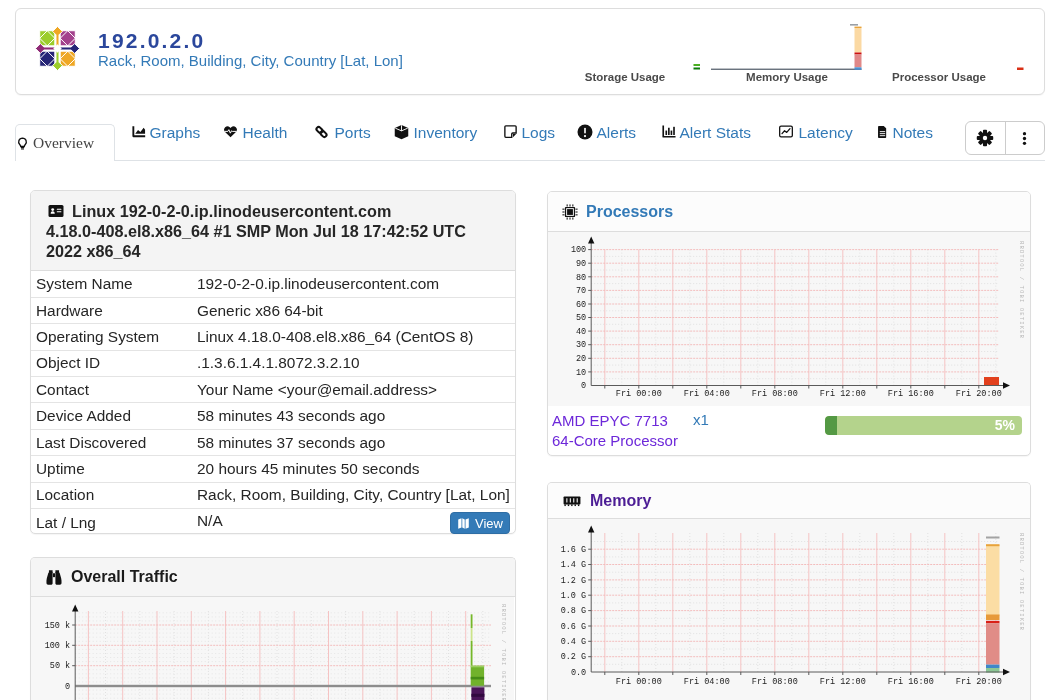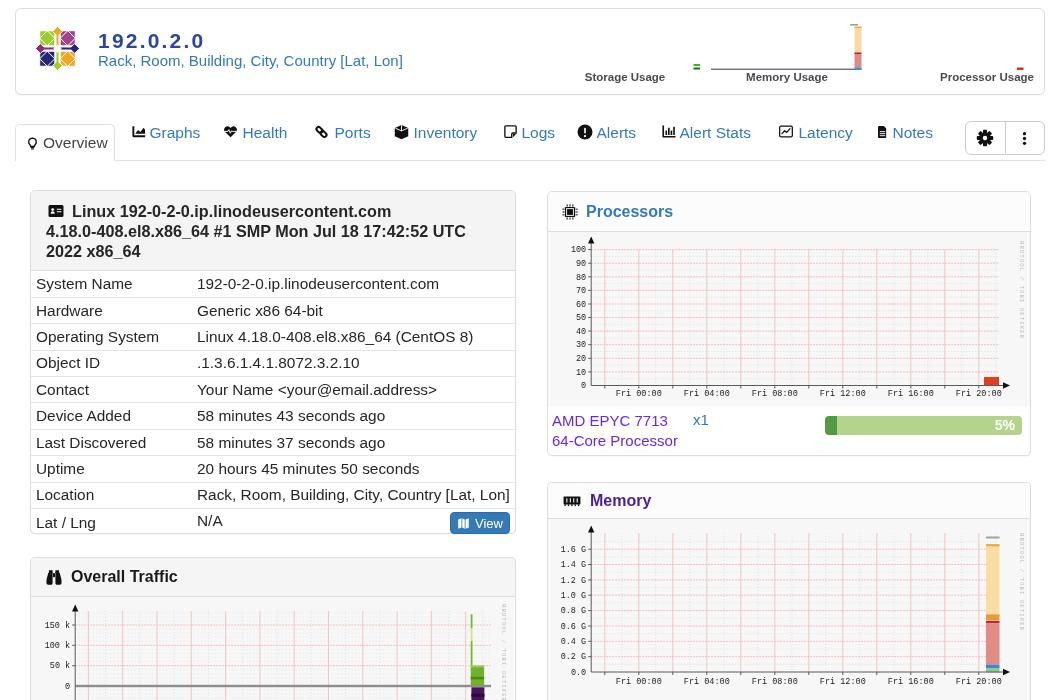--- a/index.html
+++ b/index.html
@@ -8,21 +8,21 @@
 .card { position:absolute; background:#fff; border:1px solid #ddd; border-radius:5px;
   box-shadow:0 1px 1px rgba(0,0,0,.04); }
 a { text-decoration:none; }
 .hdr-sm { font-size:11.5px; font-weight:bold; color:#4a4a4a; position:absolute; width:150px; text-align:center; }
 #tabs { position:absolute; left:15px; top:124px; width:1030px; height:37px; }
 #tabs .underline { position:absolute; left:0; right:0; bottom:0; height:0; border-bottom:1px solid #dee2e6; }
 .tab { position:absolute; top:0; height:36px; display:flex; align-items:flex-start; gap:3.5px;
   font-size:15.5px; color:#337ab7; white-space:nowrap; }
 #activetab { position:absolute; left:0; top:0; height:37px; width:100px; background:#fff;
   border:1px solid #dee2e6; border-bottom:none; border-radius:5px 5px 0 0; z-index:2;
-  display:flex; align-items:center; gap:4px; padding-left:10px; font-size:15.5px; color:#444; }
+  display:flex; align-items:center; gap:4px; font-size:15.5px; color:#444;font-family:Liberation Serif, serif; }
 #btngroup { position:absolute; left:950px; top:-3px; width:80px; height:34px; border:1px solid #ccc;
   border-radius:6px; display:flex; background:#fff; }
 #btngroup .b { flex:1; display:flex; align-items:center; justify-content:center; }
 #btngroup .b + .b { border-left:1px solid #ccc; }
 table.meta { border-collapse:collapse; width:100%; font-size:15.4px; color:#262626; }
 table.meta td { padding:3px 5px; border-top:1px solid #e4e4e4; vertical-align:middle; height:26.4px; }
 table.meta tr:first-child td { border-top:none; }
 td.k { width:161px; }
 .panel-h { border-bottom:1px solid #ddd; display:flex; align-items:center; gap:7px; padding:0 13px; }
 .btn-view { display:inline-flex; align-items:center; gap:5px; background:#337ab7; border:1px solid #2e6da4;
@@ -44,21 +44,21 @@
 <path d="M99 50L88 61 80.4 53.4 54.5 53.4 54.5 46.6 80.4 46.6 88 39z" fill="#262577"></path>
 <path d="M50 99L39 88 46.6 80.4 46.6 54.5 53.4 54.5 53.4 80.4 61 88z" fill="#9ccd2c"></path>
 <path d="M1 50L12 39 19.6 46.6 45.5 46.6 45.5 53.4 19.6 53.4 12 61z" fill="#8f2b76"></path>
 </g>
 <path d="M50 40.5L59.5 50 50 59.5 40.5 50z" fill="#fff"></path>
 </svg>
 <div class="abs" style="left:82px;top:20px;font-size:21px;font-weight:bold;letter-spacing:2.2px;color:#2b479c">192.0.2.0</div>
 <div class="abs" style="left:82px;top:43px;font-size:15px;color:#337ab7">Rack, Room, Building, City, Country [Lat, Lon]</div>
 <div class="hdr-sm" style="left:534px;top:62px">Storage Usage</div>
 <div class="hdr-sm" style="left:696px;top:62px">Memory Usage</div>
-<div class="hdr-sm" style="left:896px;top:62px">Processor Usage</div>
+<div class="hdr-sm" style="left:848px;top:62px">Processor Usage</div>
 <svg class="abs" style="left:0;top:0" width="1028" height="85">
 <rect x="677.5" y="55" width="6.5" height="2" fill="#4aae21"></rect>
 <rect x="677.5" y="58.5" width="6.5" height="2" fill="#0b7a0b"></rect>
 <rect x="695" y="59.6" width="150.5" height="1.3" fill="#5a6470"></rect>
 <rect x="834" y="15" width="8" height="1.6" fill="#9aa0a6"></rect>
 <rect x="838.5" y="18.5" width="7" height="25" fill="#fbd9a3"></rect>
 <rect x="838.5" y="17.6" width="7" height="1.4" fill="#e8a33b"></rect>
 <rect x="838.5" y="43.5" width="7" height="2" fill="#cc1111"></rect>
 <rect x="838.5" y="45.5" width="7" height="12.8" fill="#e08888"></rect>
 <rect x="838.5" y="58.3" width="7" height="2.5" fill="#4a90d2"></rect>

